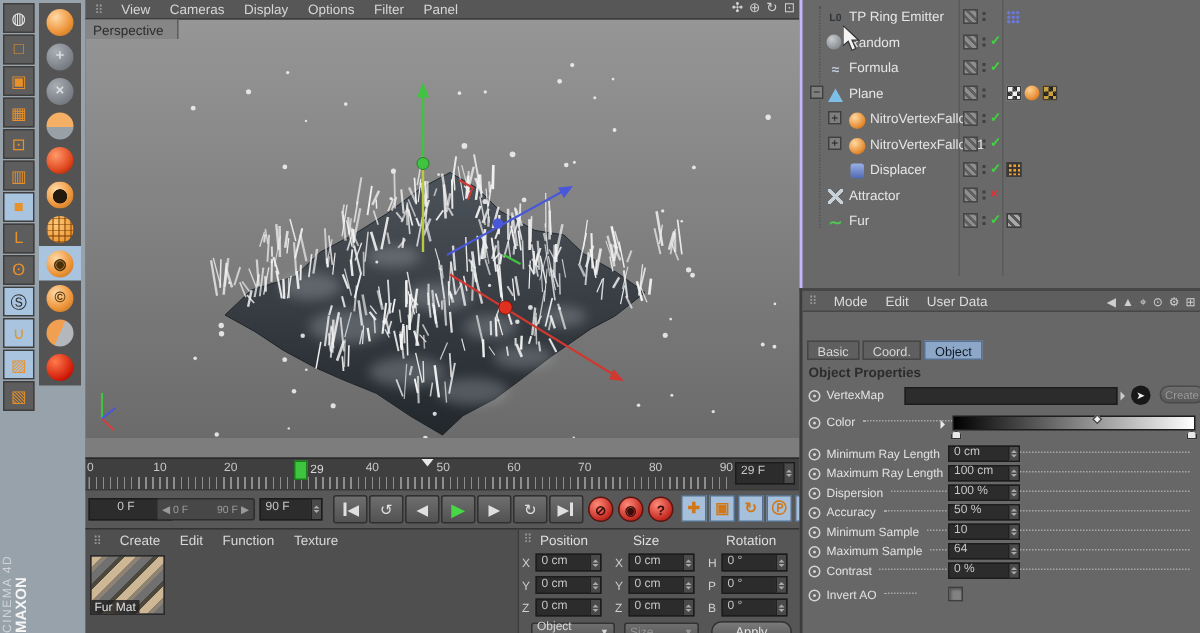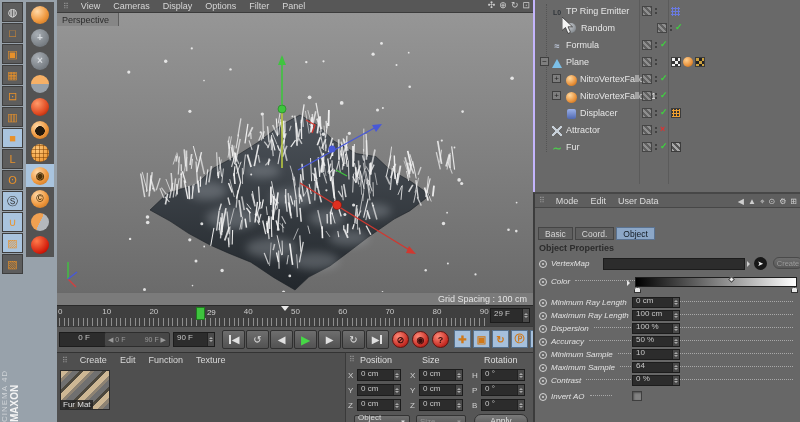--- a/index.html
+++ b/index.html
@@ -152,21 +152,21 @@
   #atitle{position:absolute;left:4px;top:17px;display:flex;align-items:center;gap:5px;font-size:9px;color:#efefef;}
   #atitle .ball{width:13px;height:13px;}
   #atabs{position:absolute;left:3px;top:33px;display:flex;gap:2px;}
   .tab{height:13px;padding:0 6px;background:#5f5f5f;border:1px solid #454545;color:#d6d6d6;font-size:8.5px;
        display:flex;align-items:center;}
   .tab.active{background:#8ca7c7;color:#101820;border-color:#5a7290;}
   #asection{position:absolute;left:4px;top:49px;font-size:9px;font-weight:bold;color:#2c2c2c;}
   .odot{position:relative;width:8px;height:8px;border:1px solid #d4d4d4;border-radius:50%;flex:none;}
   .odot::after{content:"";position:absolute;left:2px;top:2px;width:2px;height:2px;border-radius:50%;background:#d4d4d4;}
   .arow{position:absolute;left:4px;right:4px;height:13px;display:flex;align-items:center;gap:4px;}
-  .alab{font-size:8px;color:#e2e2e2;white-space:nowrap;font-style:italic;}
+  .alab{font-size:8px;color:#e2e2e2;white-space:nowrap;}
   .leader{flex:1;border-bottom:1px dotted #a8a8a8;margin:0 3px 3px 1px;height:1px;}
   .afield{position:absolute;left:93px;top:1px;width:48px;height:11px;}
   #vmrow .vmfield{position:absolute;left:64px;top:1px;width:142px;height:12px;}
   #vmrow .vmtri{position:absolute;left:208px;top:4px;width:0;height:0;border:3px solid transparent;border-left-color:#ccc;}
   #vmrow .picker{position:absolute;left:215px;top:0px;width:13px;height:13px;border-radius:50%;background:#181818;
                  color:#f0f0f0;font-size:7px;display:flex;align-items:center;justify-content:center;}
   #vmrow .create{position:absolute;left:234px;top:0px;width:30px;height:12px;border-radius:6px;background:linear-gradient(#6e6e6e,#585858);
                  border:1px solid #4a4a4a;color:#9c9c9c;font-size:7.5px;display:flex;align-items:center;justify-content:center;}
   #colorrow .tri{position:absolute;left:88px;top:5px;width:0;height:0;border:3px solid transparent;border-left-color:#e8e8e8;}
   #gradwrap{position:absolute;left:96px;top:2px;width:162px;height:10px;}
@@ -731,23 +731,20 @@
         <span>Filter</span>
         <span>Panel</span>
       </div>
     <div id="vcorner">
         <span>✣</span>
         <span>⊕</span>
         <span>↻</span>
         <span>⊡</span>
       </div>
     <div id="vtab">Perspective</div>
-    <div id="gridbar">
-      <span>Grid Spacing : 100 cm</span>
-    </div>
   </div>
 
   <div id="ruler">
     <div id="tickarea"></div>
     <div id="labwrap">
         <div class="ticklab" style="left: 1px;">0</div>
         <div class="ticklab" style="left: 45.2px;">10</div>
         <div class="ticklab" style="left: 92.4px;">20</div>
         <div class="ticklab" style="left: 186.8px;">40</div>
         <div class="ticklab" style="left: 234px;">50</div>
@@ -961,21 +958,21 @@
         <div class="omrow" style="top: 3px;">
           <span class="om-ic" style="left: 16px; color: rgb(48, 53, 58); font-weight: bold; font-size: 7px;">L0</span>
           <span class="om-lab" style="left: 31px;">TP Ring Emitter</span>
           <span class="om-hatch"></span>
           <span class="om-dots">
             <i></i>
             <i></i>
           </span>
           <span class="st-tp"></span>
         </div>
-        <div class="omrow" style="top: 20px; margin-left: 15px;">
+        <div class="omrow" style="top: 20px;">
           <span class="om-ic" style="left: 16px; width: 10px; height: 10px; border-radius: 50%; background: radial-gradient(circle at 35% 30%, rgb(200, 204, 208), rgb(112, 118, 124));"></span>
           <span class="om-lab" style="left: 31px;">Random</span>
           <span class="om-hatch"></span>
           <span class="om-dots">
             <i></i>
             <i></i>
           </span>
           <span class="om-state st-check">✓</span>
         </div>
         <div class="omrow" style="top: 37px;">

